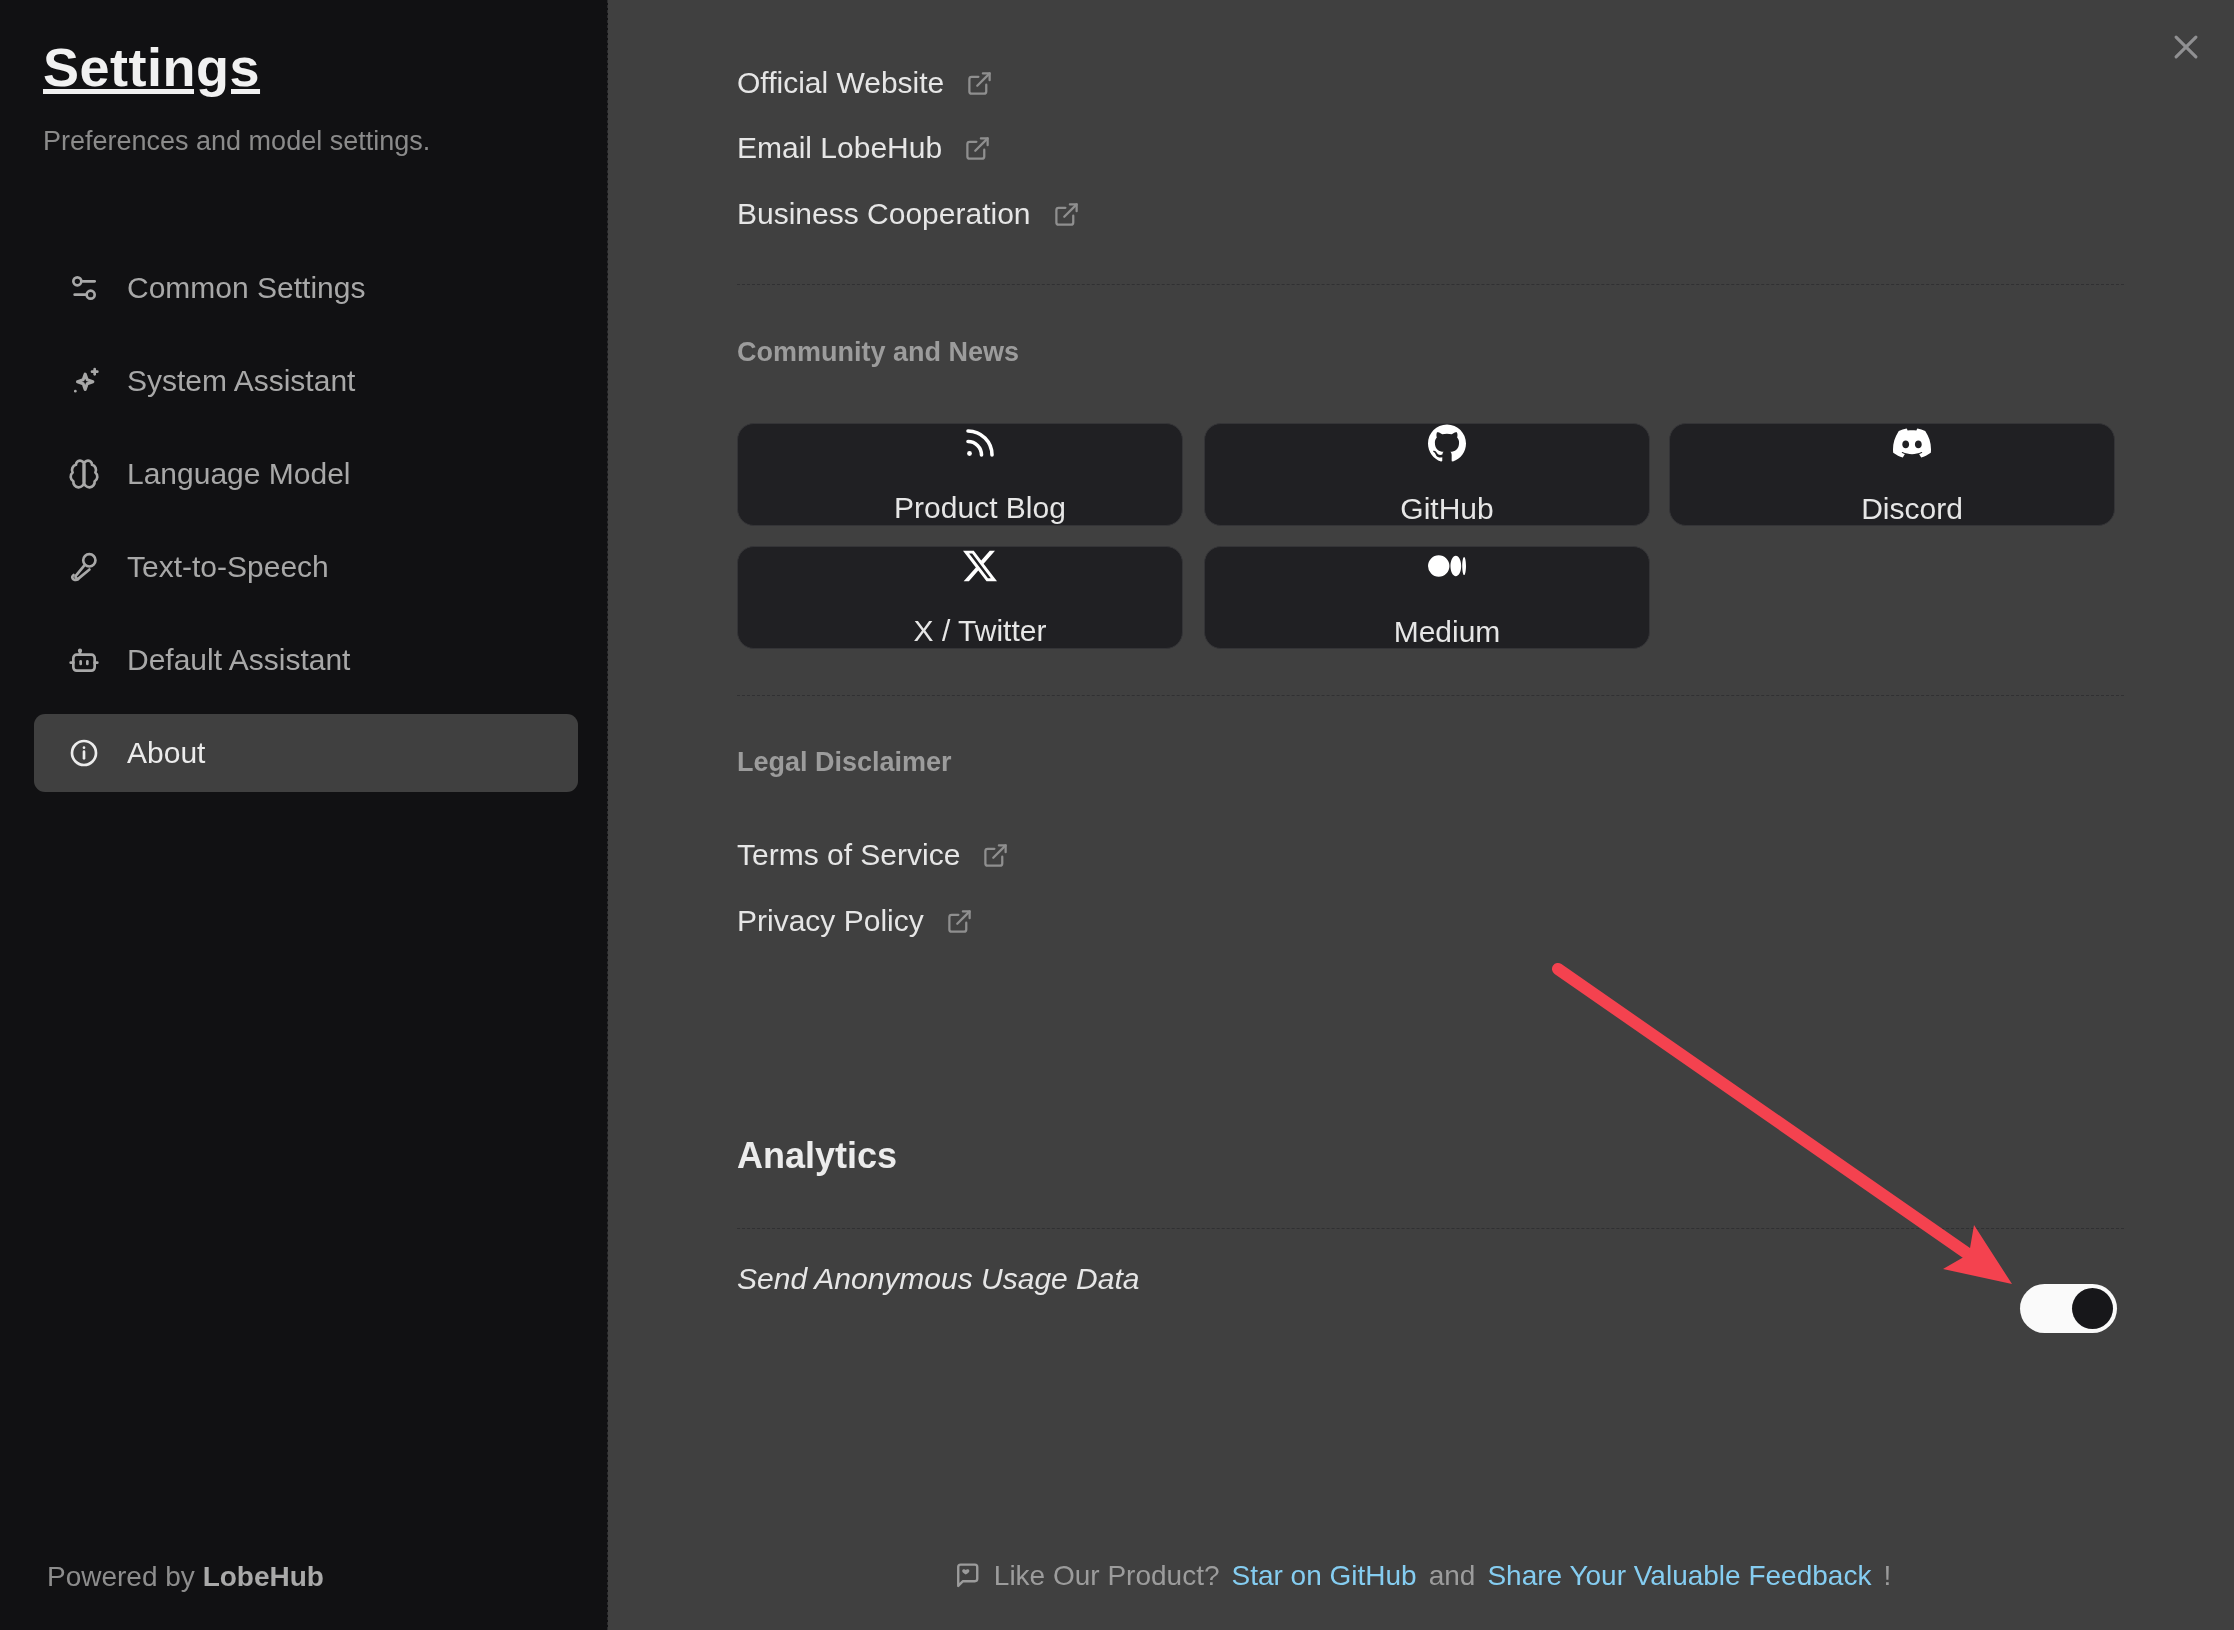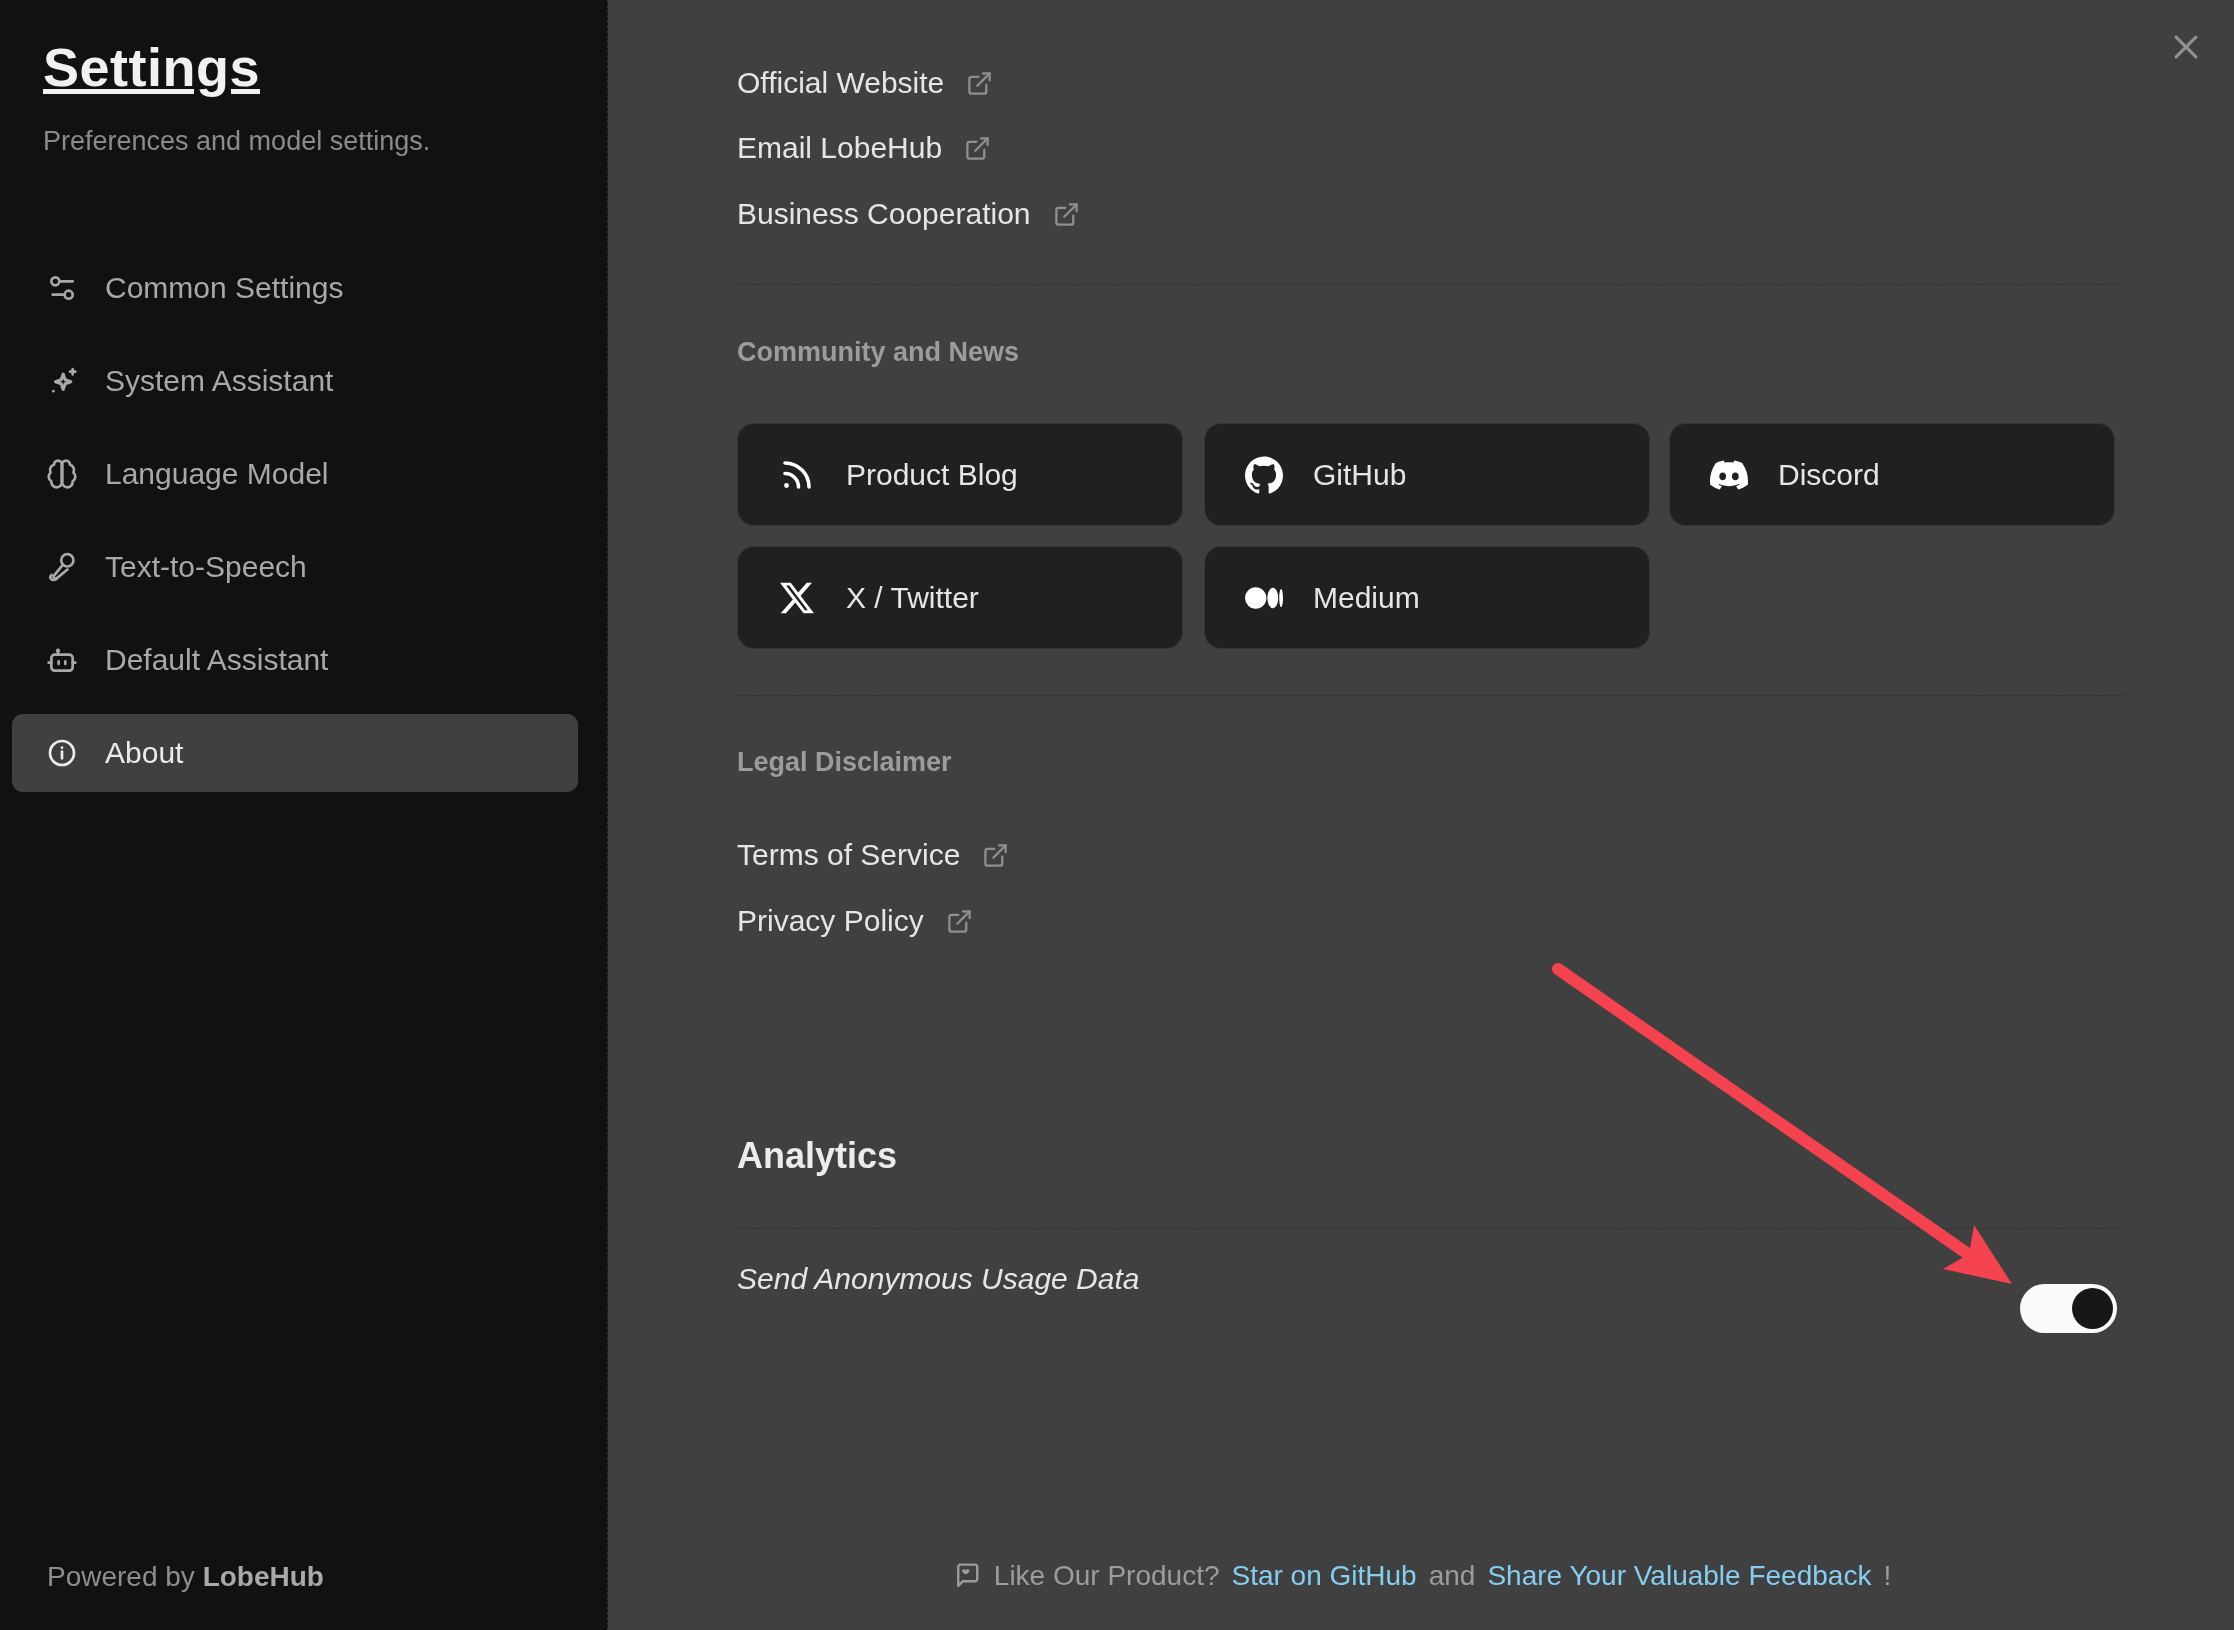--- a/index.html
+++ b/index.html
@@ -5,42 +5,42 @@
   * { margin:0; padding:0; box-sizing:border-box; }
   html,body { background:#0c0c0d; }
   body { font-family:"Liberation Sans", sans-serif; }
   .app { position:relative; width:2234px; height:1630px; background:#19191b; overflow:hidden; }
 
   
   .sidebar { position:absolute; left:0; top:0; width:608px; height:1630px;
              background:#111113; border-right:1px dashed #2d2d2f; }
   .sidebar-title { position:absolute; left:43px; top:36px; font-size:54px; font-weight:700; color:#f1f1f1; letter-spacing:.5px;text-decoration:underline; }
   .sidebar-subtitle { position:absolute; left:43px; top:126px; font-size:27px; color:#8b8b8b; }
-  .nav { position:absolute; left:12px; right:29px; top:249px; display:flex; flex-direction:column; gap:15px; }
+  .nav { position:absolute; left:34px; right:29px; top:249px; display:flex; flex-direction:column; gap:15px; }
   .nav-item { height:78px; border-radius:11px; display:flex; align-items:center; gap:26px;
               padding-left:33px; color:#a8a8a8; font-size:30px; cursor:pointer; }
   .nav-item .nav-icon { width:34px; height:34px; flex:0 0 34px; display:flex; align-items:center; justify-content:center; }
   .nav-item.active { background:#404040; color:#ececec; }
   .sidebar-footer { position:absolute; left:47px; top:1561px; font-size:28px; color:#8d8d8d; }
   .sidebar-footer b { color:#a9a9a9; font-weight:700; }
 
   
   .main { position:absolute; left:608px; top:0; width:1626px; height:1630px; background:#404040; overflow:hidden; }
   .cut-heading { position:absolute; left:129px; top:-27px; font-size:30px; font-weight:700; color:#9c9c9c; }
   .divider { position:absolute; left:129px; width:1387px; border-top:1px dashed #303032; }
   .section-heading { position:absolute; left:129px; font-size:27px; font-weight:700; color:#9c9c9c; }
   .heading-strong { position:absolute; left:129px; font-size:36px; font-weight:700; color:#ececec; }
 
   .link-row { position:absolute; left:129px; height:40px; display:flex; align-items:center; gap:22px;
               font-size:30px; color:#e6e6e6; cursor:pointer; }
   .ext-icon { width:27px; height:27px; color:#8f8f8f; display:flex; }
 
   .btn { position:absolute; width:446px; height:103px; border-radius:17px; background:#202023;
          border:1px solid #343437; display:flex; align-items:center; gap:30px; padding-left:40px;
-         font-size:30px; color:#e6e6e6; cursor:pointer; }
+         font-size:30px; color:#e6e6e6; cursor:pointer;flex-direction:column; }
   .btn .btn-icon { width:38px; height:38px; display:flex; align-items:center; justify-content:center; color:#ffffff; }
 
   .setting-title { position:absolute; left:129px; top:1262px; font-size:30px; color:#e6e6e6;font-style:italic; }
   .setting-desc  { position:absolute; left:129px; top:1312px; font-size:27px; color:#8b8b8b; }
 
   .toggle { position:absolute; left:1412px; top:1284px; width:97px; height:49px; border-radius:25px;
             background:#fafafa; cursor:pointer; }
   .toggle-knob { position:absolute; right:4px; top:4px; width:41px; height:41px; border-radius:50%; background:#17171a; }
 
   .main-footer { position:absolute; left:0; right:0; top:1560px; display:flex; justify-content:center;

